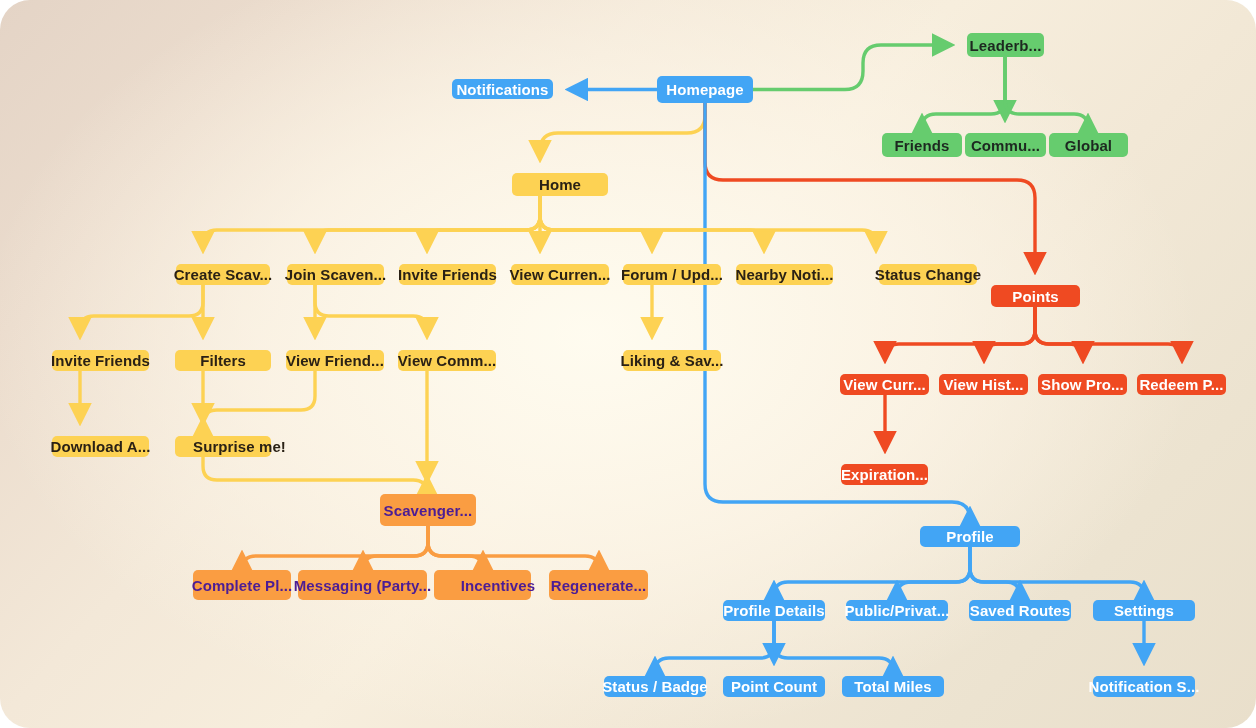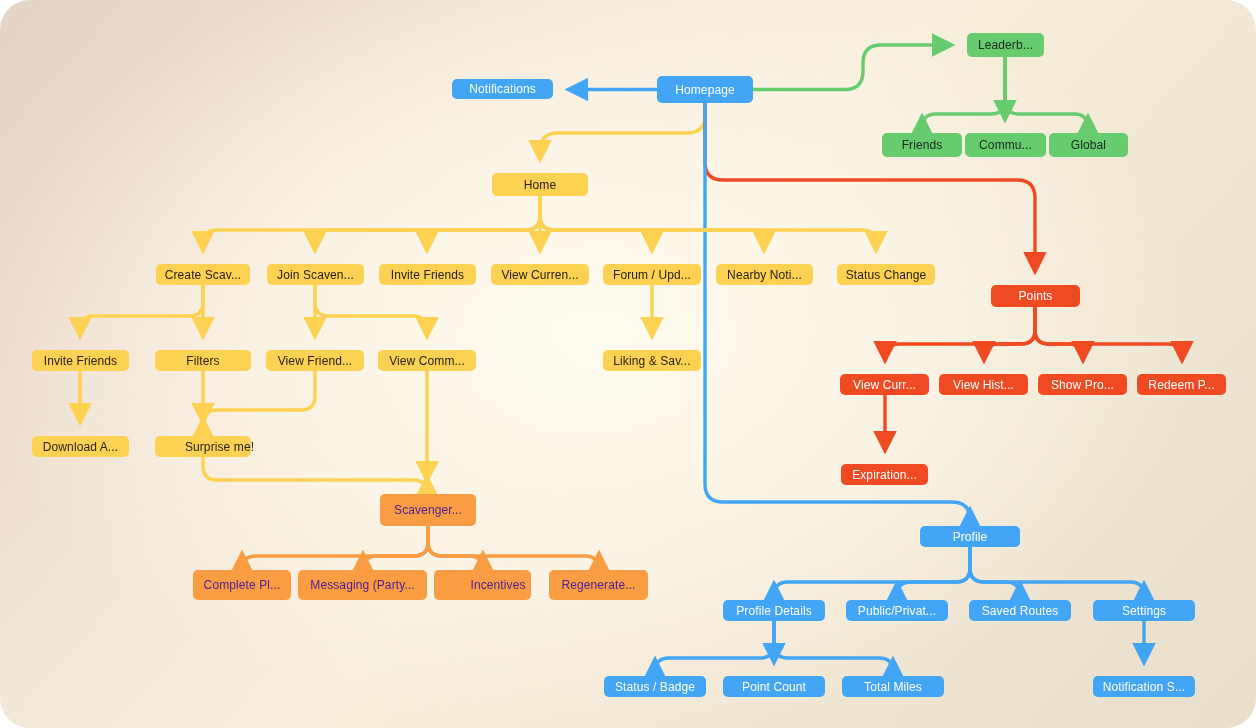--- a/index.html
+++ b/index.html
@@ -7,24 +7,24 @@
   body{width:1256px;height:728px;overflow:hidden;
        font-family:"Liberation Sans","DejaVu Sans",sans-serif;}
   #canvas{position:relative;width:1256px;height:728px;border-radius:30px;overflow:hidden;
     background:
       radial-gradient(ellipse 780px 520px at 47% 46%, rgba(255,252,240,0.97) 0%, rgba(253,246,232,0.75) 42%, rgba(253,246,232,0) 78%),
       linear-gradient(132deg,#e4d4c6 0%,#ebdccd 16%,#f3e8d8 34%,#f7eedd 50%,#f2e8d6 66%,#ece3d0 84%,#e9dfcb 100%);
   }
   #edges{position:absolute;left:0;top:0;width:1256px;height:728px;}
   .node{position:absolute;display:flex;align-items:center;justify-content:center;
         border-radius:5px;box-sizing:border-box;white-space:nowrap;
-        font-size:12px;font-weight:400;letter-spacing:0.1px;line-height:1;}
+        font-size:15px;font-weight:700;letter-spacing:0.1px;line-height:1;}
   .n-blue{background:#42a5f5;color:#ffffff;}
   .n-green{background:#66cc6e;color:#1d2820;}
-  .n-yellow{background:#fdd253;color:#2a2115;}
+  .n-yellow{background:#fdd253;color:#2a2115;margin-left:20px;}
   .n-orange{background:#fa9d42;color:#4c1d95;}
   .n-red{background:#ef4a22;color:#ffffff;}
 </style>
 </head>
 <body>
 
 <div id="canvas">
 
   <svg id="edges" viewBox="0 0 1256 728" xmlns="http://www.w3.org/2000/svg">
     <defs>
@@ -124,21 +124,21 @@
       <div class="node n-green" style="left: 882px; top: 133px; width: 80px; height: 24px;">Friends</div>
       <div class="node n-green" style="left: 965px; top: 133px; width: 81px; height: 24px;">Commu...</div>
       <div class="node n-green" style="left: 1049px; top: 133px; width: 79px; height: 24px;">Global</div>
       <div class="node n-yellow" style="left: 492px; top: 173px; width: 96px; height: 23px;">Home</div>
       <div class="node n-yellow" style="left: 156px; top: 264px; width: 94px; height: 21px;">Create Scav...</div>
       <div class="node n-yellow" style="left: 267px; top: 264px; width: 97px; height: 21px;">Join Scaven...</div>
       <div class="node n-yellow" style="left: 379px; top: 264px; width: 97px; height: 21px;">Invite Friends</div>
       <div class="node n-yellow" style="left: 491px; top: 264px; width: 98px; height: 21px;">View Curren...</div>
       <div class="node n-yellow" style="left: 603px; top: 264px; width: 98px; height: 21px;">Forum / Upd...</div>
       <div class="node n-yellow" style="left: 716px; top: 264px; width: 97px; height: 21px;">Nearby Noti...</div>
-      <div class="node n-yellow" style="left: 837px; top: 264px; width: 98px; height: 21px;">Status Change</div>
+      <div class="node n-yellow" style="left: 859px; top: 264px; width: 98px; height: 21px;">Status Change</div>
       <div class="node n-yellow" style="left: 32px; top: 350px; width: 97px; height: 21px;">Invite Friends</div>
       <div class="node n-yellow" style="left: 155px; top: 350px; width: 96px; height: 21px;">Filters</div>
       <div class="node n-yellow" style="left: 266px; top: 350px; width: 98px; height: 21px;">View Friend...</div>
       <div class="node n-yellow" style="left: 378px; top: 350px; width: 98px; height: 21px;">View Comm...</div>
       <div class="node n-yellow" style="left: 603px; top: 350px; width: 98px; height: 21px;">Liking  &amp; Sav...</div>
       <div class="node n-yellow" style="left: 32px; top: 436px; width: 97px; height: 21px;">Download A...</div>
       <div class="node n-yellow" style="left: 155px; top: 436px; width: 96px; height: 21px; padding-left: 33px;">Surprise me!</div>
       <div class="node n-red" style="left: 991px; top: 285px; width: 89px; height: 22px;">Points</div>
       <div class="node n-red" style="left: 840px; top: 374px; width: 89px; height: 21px;">View Curr...</div>
       <div class="node n-red" style="left: 939px; top: 374px; width: 89px; height: 21px;">View Hist...</div>

